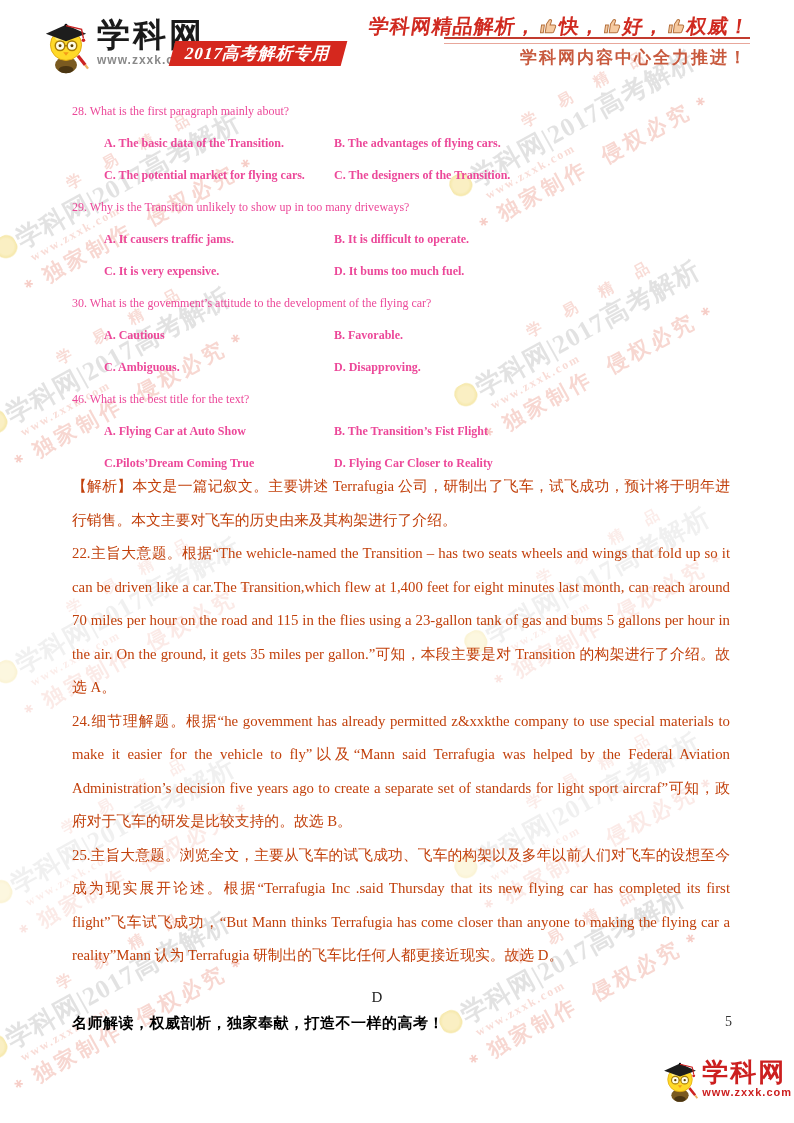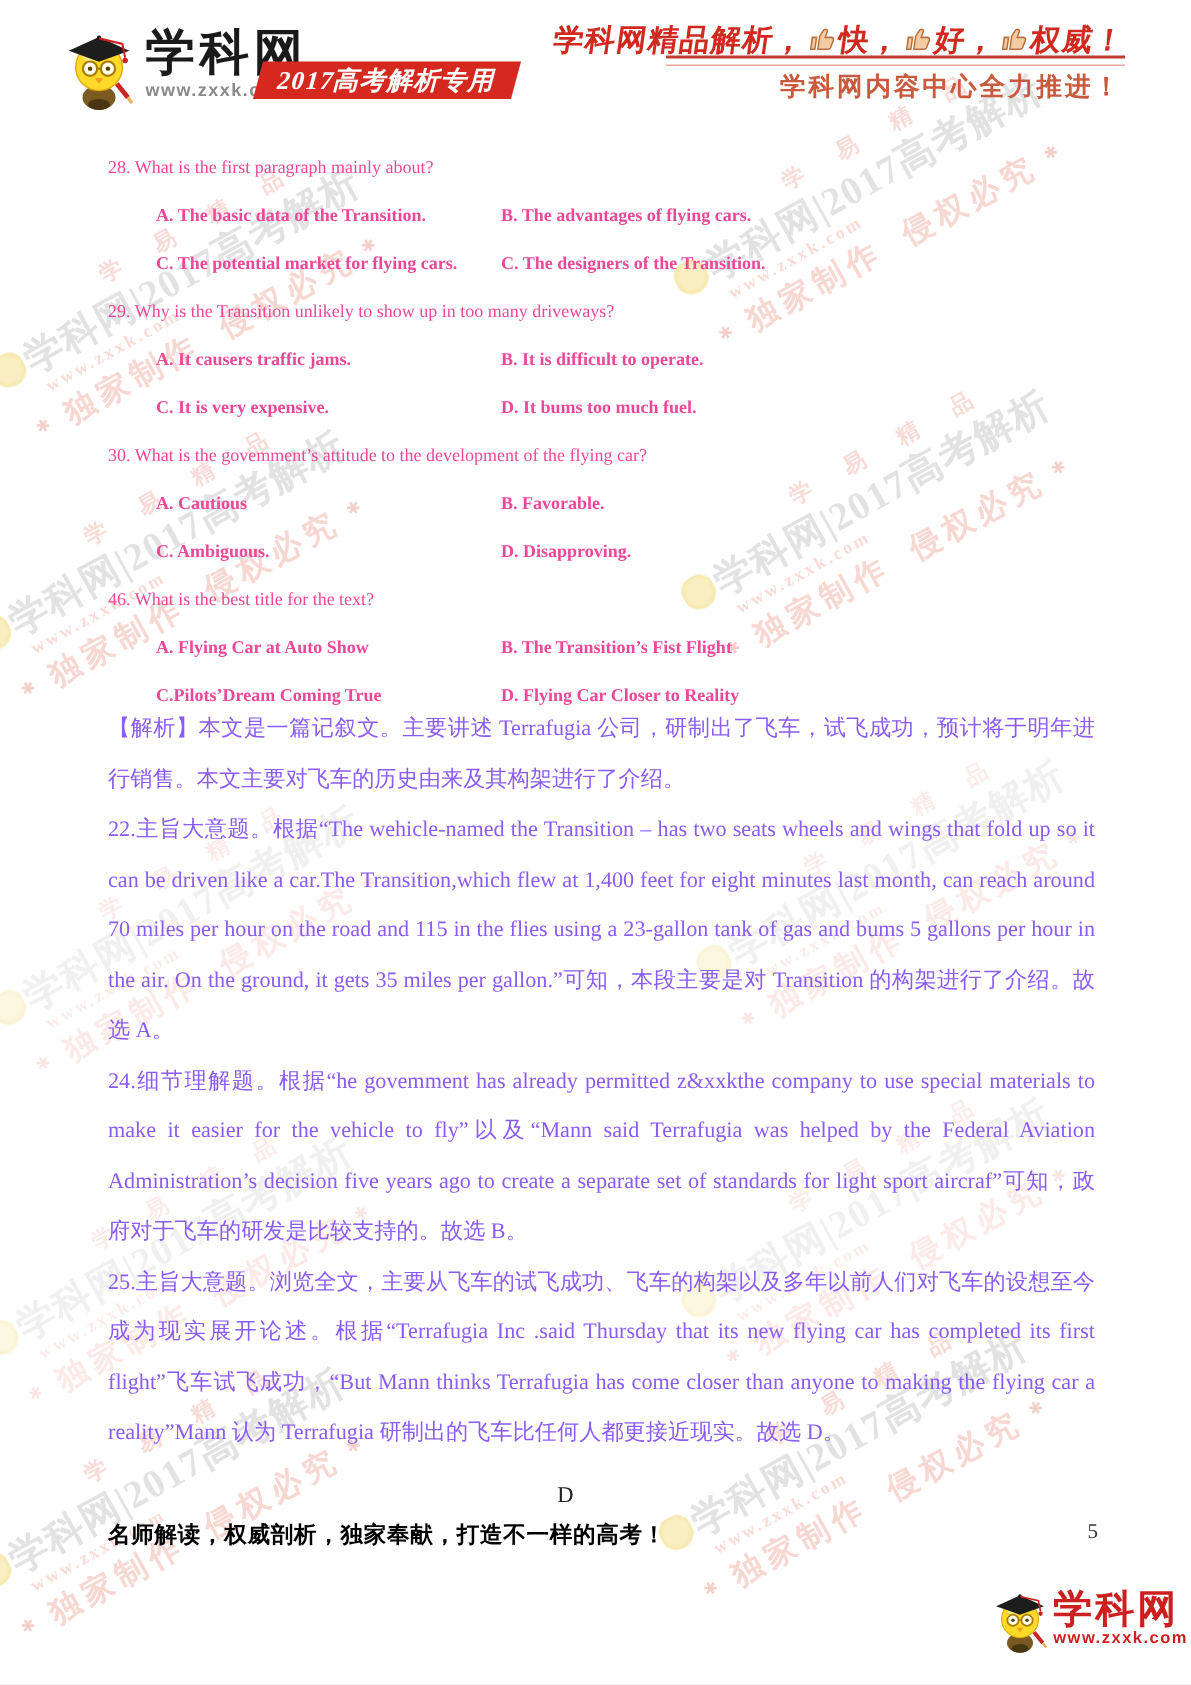--- a/index.html
+++ b/index.html
@@ -29,21 +29,21 @@
 
   
   .questions{position:absolute;left:72px;top:95px;width:662px;z-index:1;
              font-size:12px;color:#ec4899;}
   .q-line{height:32px;line-height:32px;white-space:nowrap;}
   .opt-row{height:32px;line-height:32px;padding-left:32px;white-space:nowrap;font-weight:bold;}
   .opt-left{display:inline-block;width:230px;}
 
   
   .analysis{position:absolute;left:72px;top:470px;width:658px;z-index:1;
-            color:#8b5cf6;font-size:14.8px;line-height:33.5px;text-align:justify;}
+            color:#c2410c;font-size:14.8px;line-height:33.5px;text-align:justify;}
   .analysis p{margin:0;}
 
   
   .answer-line{position:absolute;left:72px;top:989px;width:610px;text-align:center;
                font-size:15px;color:#222;z-index:1;}
   .footer-slogan{position:absolute;left:72px;top:1014px;width:610px;text-align:left;
                font-size:15px;color:#000;font-weight:600;letter-spacing:.5px;z-index:1;}
   .page-num{position:absolute;right:62px;top:1014px;font-size:14px;color:#333;z-index:1;}
 
   .logo-bottom{position:absolute;right:2px;top:1052px;display:flex;align-items:center;z-index:2;}

